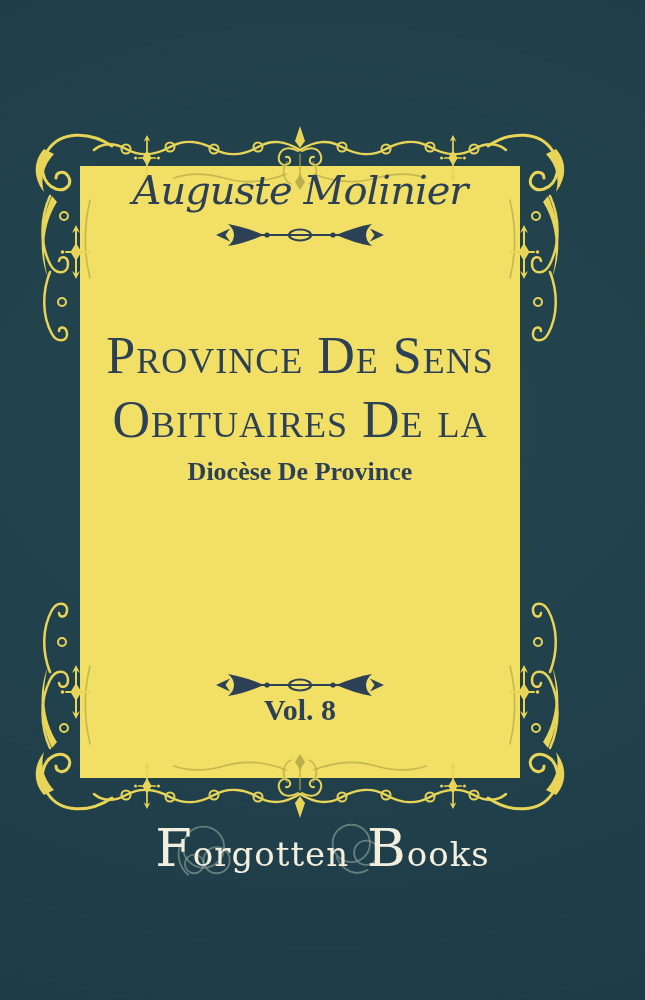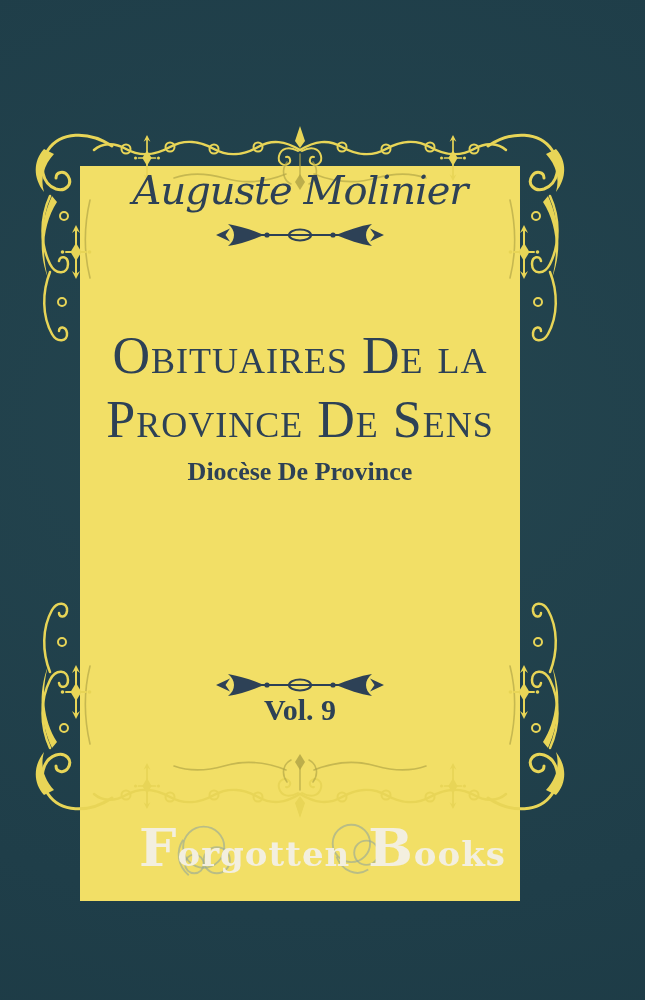--- a/index.html
+++ b/index.html
@@ -20,21 +20,21 @@
   .cover{
     position:relative;
     width:645px;height:1000px;
     background:
       radial-gradient(1200px 900px at 50% 42%, #24454f 0%, var(--background) 55%, #1b3842 100%);
     overflow:hidden;
   }
   .panel{
     position:absolute;
     left:80px;top:166px;
-    width:440px;height:735px;
+    width:440px;height:612px;
     background:var(--panel);
   }
   .border-svg{
     position:absolute;
     left:0;top:0;width:645px;height:1000px;
     pointer-events:none;
   }
   
   .orn-s3{fill:none;stroke:var(--ornament);stroke-width:3;stroke-linecap:round;}
   .orn-s25{fill:none;stroke:var(--ornament);stroke-width:2.5;stroke-linecap:round;}
@@ -94,21 +94,21 @@
     position:relative;
     display:inline-block;
     padding:14px 10px 10px;
   }
   .logo-flourish{
     position:absolute;left:0;top:0;width:100%;height:100%;
   }
   .logo-text{
     position:relative;
     font-family:"DejaVu Serif", serif;
-    font-weight:bold;
+    font-weight:normal;
     font-size:34px;line-height:56px;
     color:var(--logo-text);
     letter-spacing:1px;
   }
   .logo-word{
     display:inline-block;
   }
   .logo-word::first-letter{
     font-size:1.55em;
   }
@@ -201,33 +201,33 @@
   <div class="panel" style="background:transparent;">
     <div class="author">Auguste Molinier</div>
 
     <div class="divider divider-1">
       <svg viewBox="0 0 170 26">
           <use href="#divider"></use>
         </svg>
     </div>
 
     <div class="title">
+      <div>Province De Sens</div>
       <div>Obituaires De la</div>
-      <div>Province De Sens</div>
     </div>
 
     <div class="subtitle">Diocèse De Province</div>
 
     <div class="divider divider-2">
       <svg viewBox="0 0 170 26">
           <use href="#divider"></use>
         </svg>
     </div>
 
-    <div class="volume">Vol. 9</div>
+    <div class="volume">Vol. 8</div>
   </div>
 
   <div class="publisher">
     <div class="logo-wrap">
       <svg class="logo-flourish" viewBox="0 0 330 92" aria-hidden="true">
         <g transform="translate(38,44)">
           <circle class="lg-c" r="22"></circle>
           <circle class="lg-c" cx="14" cy="14" r="14"></circle>
           <circle class="lg-c" cx="-10" cy="18" r="10"></circle>
           <path class="lg-c" d="M-22,-8 C-30,4 -28,20 -16,30"></path>

